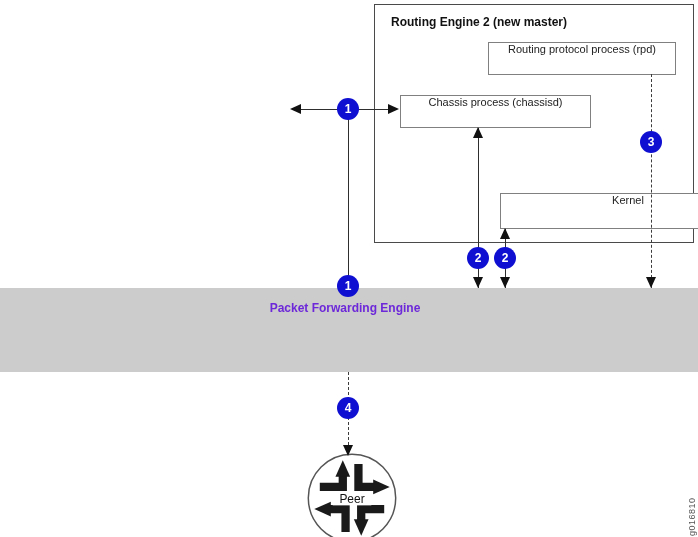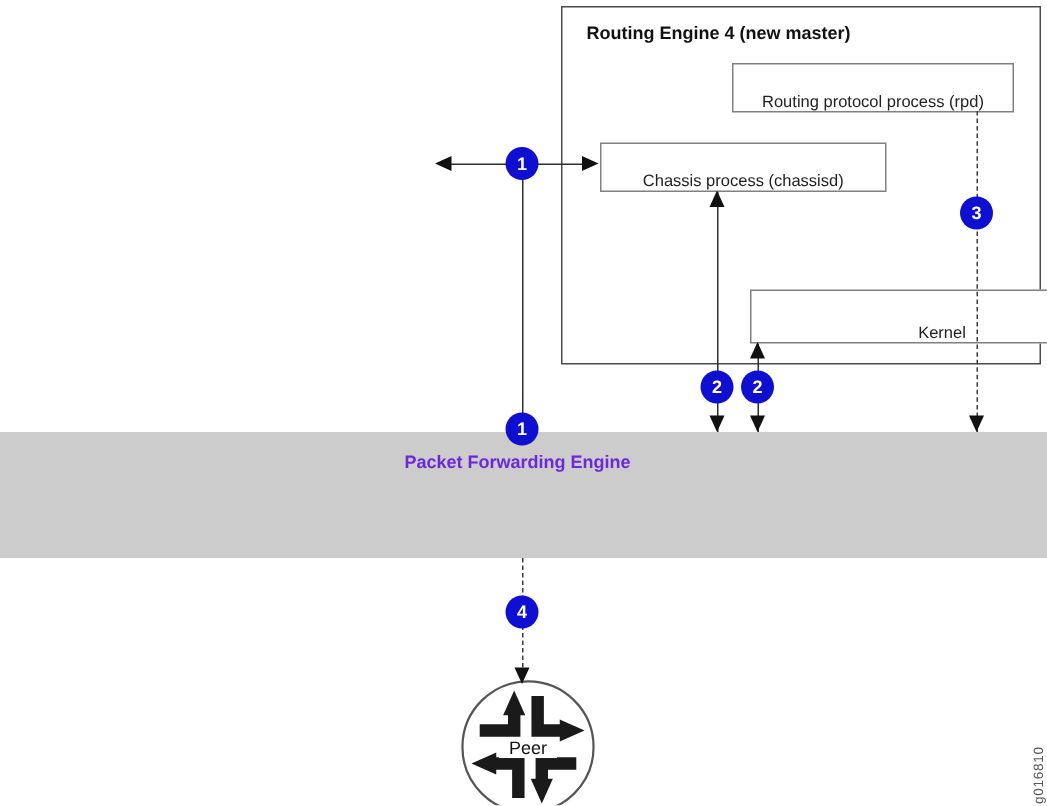--- a/index.html
+++ b/index.html
@@ -5,21 +5,21 @@
   html,body{margin:0;padding:0;background:#fff;}
   .canvas{
     position:relative;width:698px;height:537px;background:#fff;overflow:hidden;
     font-family:"Liberation Sans",sans-serif;color:#111;
   }
   
   .re-box{position:absolute;left:374px;top:4px;width:318px;height:237px;
     border:1px solid #4a4a4a;background:transparent;z-index:1;}
   .re-title{position:absolute;left:16px;top:10px;font-size:12px;font-weight:bold;color:#111;white-space:nowrap;}
   .proc-box{position:absolute;border:1px solid var(--box-border,#808080);background:#fff;
-    display:flex;align-items:flex-end;justify-content:center;font-size:11px;color:#222;z-index:2;}
+    display:flex;align-items:flex-start;justify-content:center;font-size:11px;color:#222;z-index:2;}
   .rpd-box{left:488px;top:42px;width:186px;height:31px;}
   .chassis-box{left:400px;top:95px;width:189px;height:31px;}
   .kernel-box{left:500px;top:193px;width:184px;height:34px;padding-left:35px;}
   
   .pfe-band{position:absolute;left:0;top:288px;width:698px;height:84px;
     background:var(--pfe-gray,#cccccc);z-index:0;}
   .pfe-label{position:absolute;left:0;top:13px;width:690px;text-align:center;
     font-size:12px;font-weight:bold;color:#6d28d9;}
   
   .vline{position:absolute;width:0;border-left:1px solid var(--line,#2e2e2e);z-index:1;}
@@ -61,21 +61,21 @@
   .watermark{position:absolute;right:1px;top:464px;height:72px;
     writing-mode:vertical-rl;transform:rotate(180deg);
     font-size:9px;color:#555;letter-spacing:0.5px;}
 </style>
 </head>
 <body>
 
 <div class="canvas">
 
   <div class="re-box">
-    <div class="re-title">Routing Engine 4 (new master)</div>
+    <div class="re-title">Routing Engine 2 (new master)</div>
   </div>
 
   <div class="proc-box rpd-box">
     <span>Routing protocol process (rpd)</span>
   </div>
   <div class="proc-box chassis-box">
     <span>Chassis process (chassisd)</span>
   </div>
   <div class="proc-box kernel-box">
     <span>Kernel</span>

